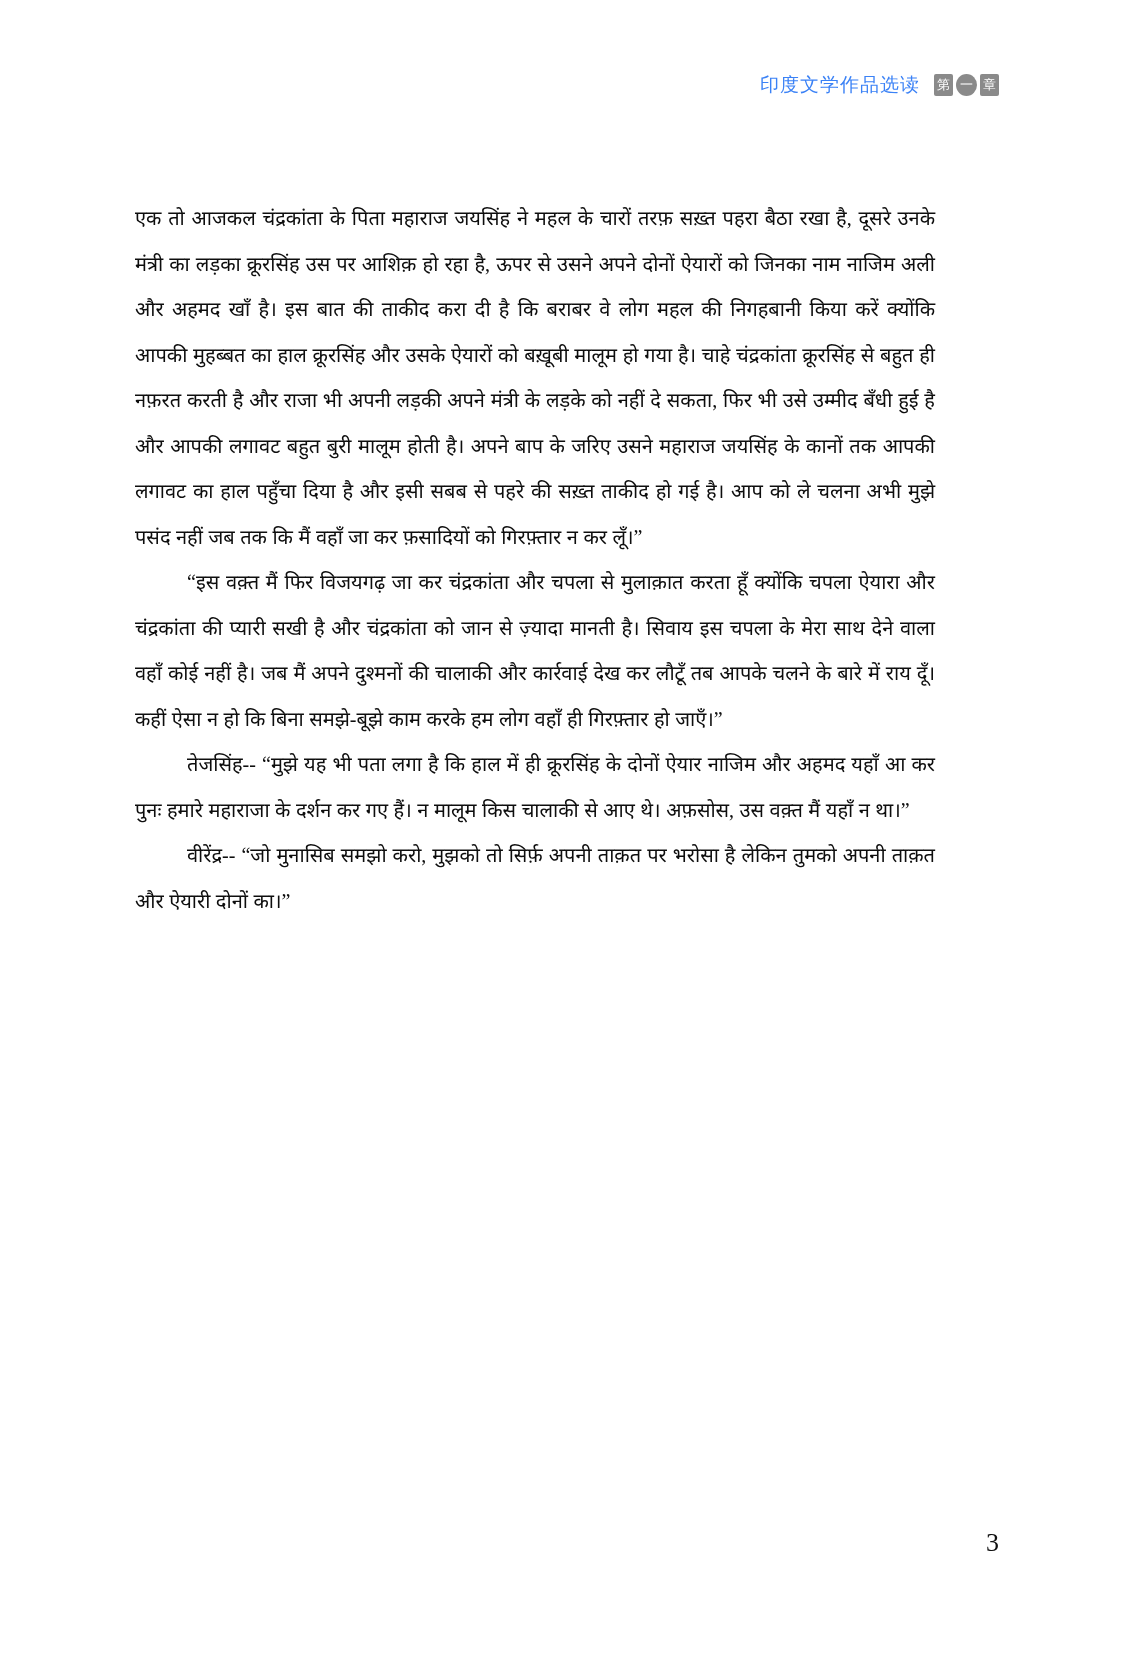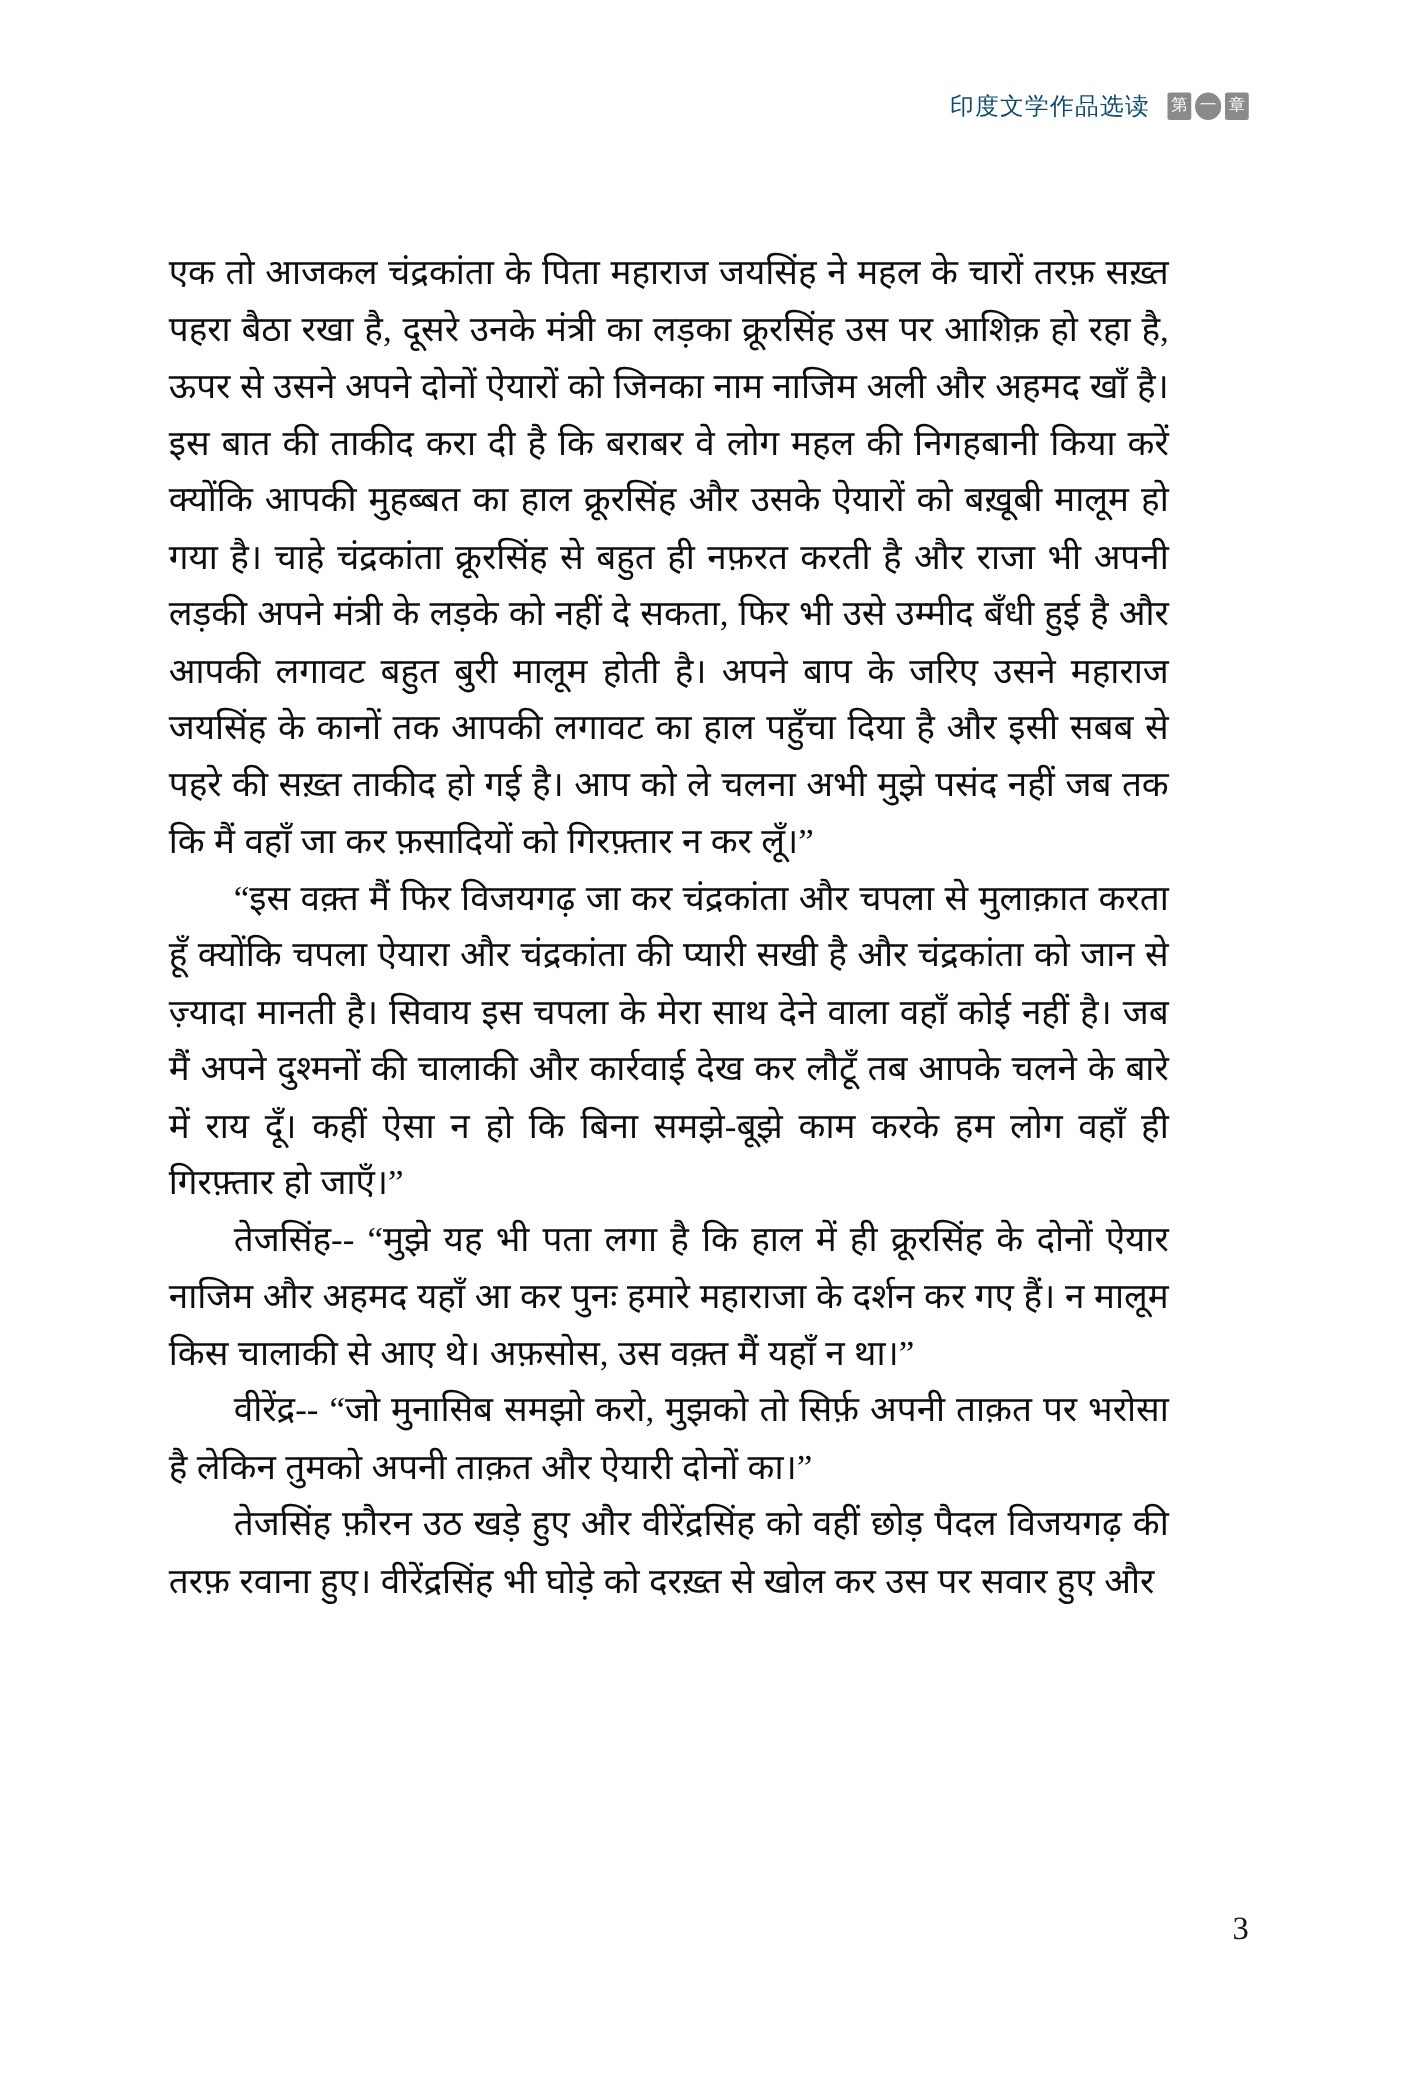--- a/index.html
+++ b/index.html
@@ -31,21 +31,21 @@
     right: 128px;
     display: flex;
     align-items: center;
     gap: 14px;
     white-space: nowrap;
   }
   .header-title {
     font-family: "DejaVu Sans", sans-serif;
     font-size: 19px;
     letter-spacing: 1px;
-    color: #0c4a6e;
+    color: #3b82f6;
   }
   .chapter-badge {
     display: flex;
     align-items: center;
     gap: 3px;
   }
   .badge-box {
     background: #8a8a8a;
     color: #ffffff;
     font-family: "DejaVu Sans", sans-serif;
@@ -62,21 +62,21 @@
 
   
   .content {
     position: absolute;
     left: 135px;
     top: 196px;
     width: 800px;
   }
   p.para {
     margin: 0 0 0 0;
-    font-size: 28px;
+    font-size: 20px;
     line-height: 45.5px;
     text-align: justify;
     text-justify: inter-word;
     word-spacing: 0.5px;
     color: #0d0d0d;
   }
   p.indent {
     text-indent: 52px;
   }
 
@@ -102,18 +102,17 @@
       <span class="badge-box circle">一</span>
       <span class="badge-box">章</span>
     </span>
   </div>
 
   <div class="content">
     <p class="para">एक तो आजकल चंद्रकांता के पिता महाराज जयसिंह ने महल के चारों तरफ़ सख़्त पहरा बैठा रखा है, दूसरे उनके मंत्री का लड़का क्रूरसिंह उस पर आशिक़ हो रहा है, ऊपर से उसने अपने दोनों ऐयारों को जिनका नाम नाजिम अली और अहमद खाँ है। इस बात की ताकीद करा दी है कि बराबर वे लोग महल की निगहबानी किया करें क्योंकि आपकी मुहब्बत का हाल क्रूरसिंह और उसके ऐयारों को बख़ूबी मालूम हो गया है। चाहे चंद्रकांता क्रूरसिंह से बहुत ही नफ़रत करती है और राजा भी अपनी लड़की अपने मंत्री के लड़के को नहीं दे सकता, फिर भी उसे उम्मीद बँधी हुई है और आपकी लगावट बहुत बुरी मालूम होती है। अपने बाप के जरिए उसने महाराज जयसिंह के कानों तक आपकी लगावट का हाल पहुँचा दिया है और इसी सबब से पहरे की सख़्त ताकीद हो गई है। आप को ले चलना अभी मुझे पसंद नहीं जब तक कि मैं वहाँ जा कर फ़सादियों को गिरफ़्तार न कर लूँ।”</p>
     <p class="para indent">“इस वक़्त मैं फिर विजयगढ़ जा कर चंद्रकांता और चपला से मुलाक़ात करता हूँ क्योंकि चपला ऐयारा और चंद्रकांता की प्यारी सखी है और चंद्रकांता को जान से ज़्यादा मानती है। सिवाय इस चपला के मेरा साथ देने वाला वहाँ कोई नहीं है। जब मैं अपने दुश्मनों की चालाकी और कार्रवाई देख कर लौटूँ तब आपके चलने के बारे में राय दूँ। कहीं ऐसा न हो कि बिना समझे-बूझे काम करके हम लोग वहाँ ही गिरफ़्तार हो जाएँ।”</p>
     <p class="para indent">तेजसिंह-- “मुझे यह भी पता लगा है कि हाल में ही क्रूरसिंह के दोनों ऐयार नाजिम और अहमद यहाँ आ कर पुनः हमारे महाराजा के दर्शन कर गए हैं। न मालूम किस चालाकी से आए थे। अफ़सोस, उस वक़्त मैं यहाँ न था।”</p>
     <p class="para indent">वीरेंद्र-- “जो मुनासिब समझो करो, मुझको तो सिर्फ़ अपनी ताक़त पर भरोसा है लेकिन तुमको अपनी ताक़त और ऐयारी दोनों का।”</p>
-    <p class="para indent">तेजसिंह फ़ौरन उठ खड़े हुए और वीरेंद्रसिंह को वहीं छोड़ पैदल विजयगढ़ की तरफ़ रवाना हुए। वीरेंद्रसिंह भी घोड़े को दरख़्त से खोल कर उस पर सवार हुए और</p>
   </div>
 
   <div class="folio">3</div>
 
 </div>
 
 </body></html>

